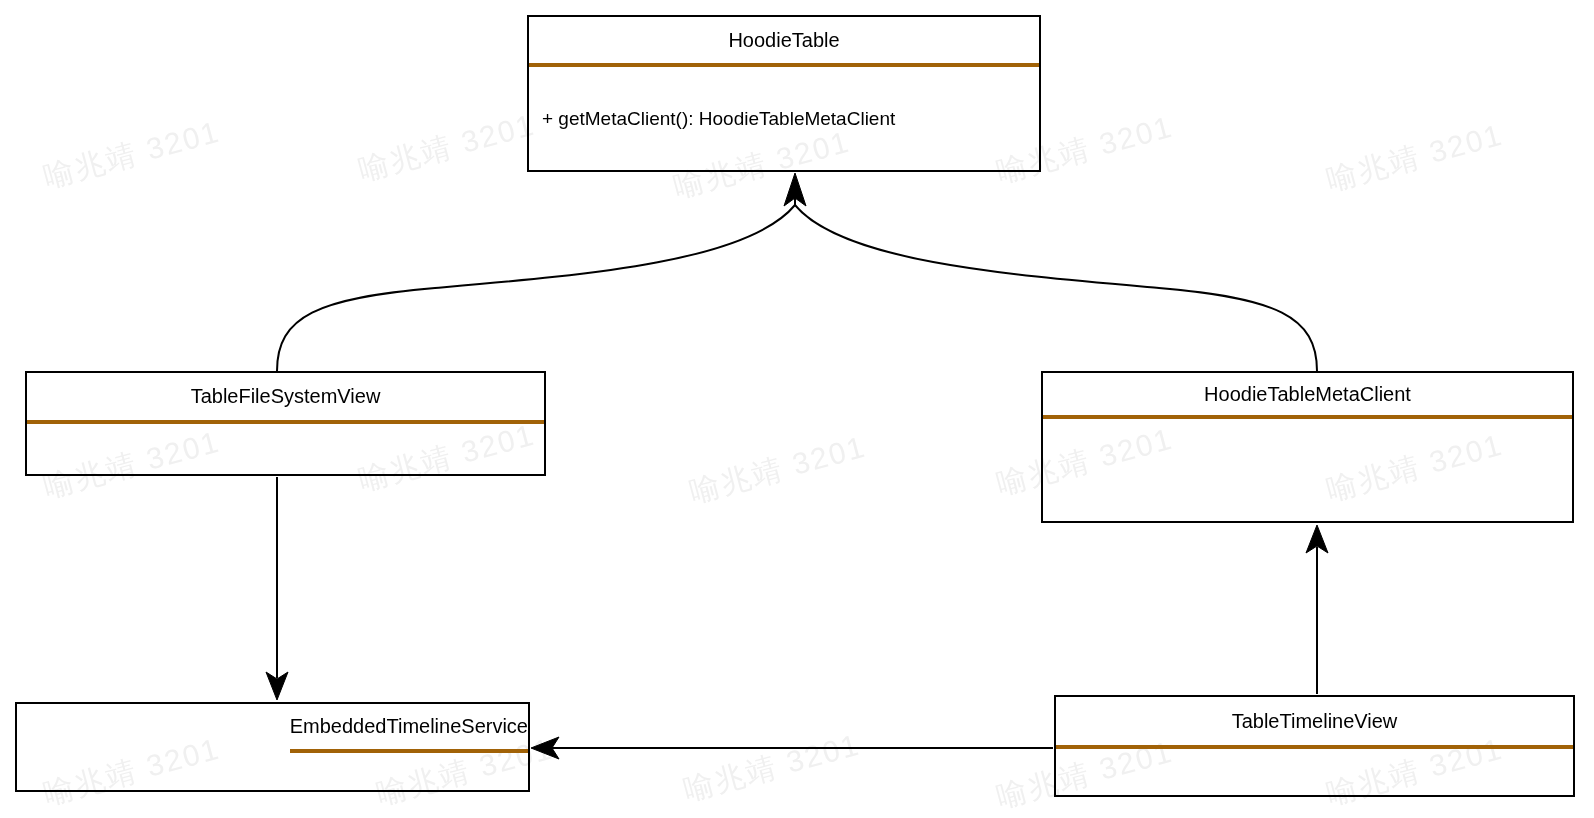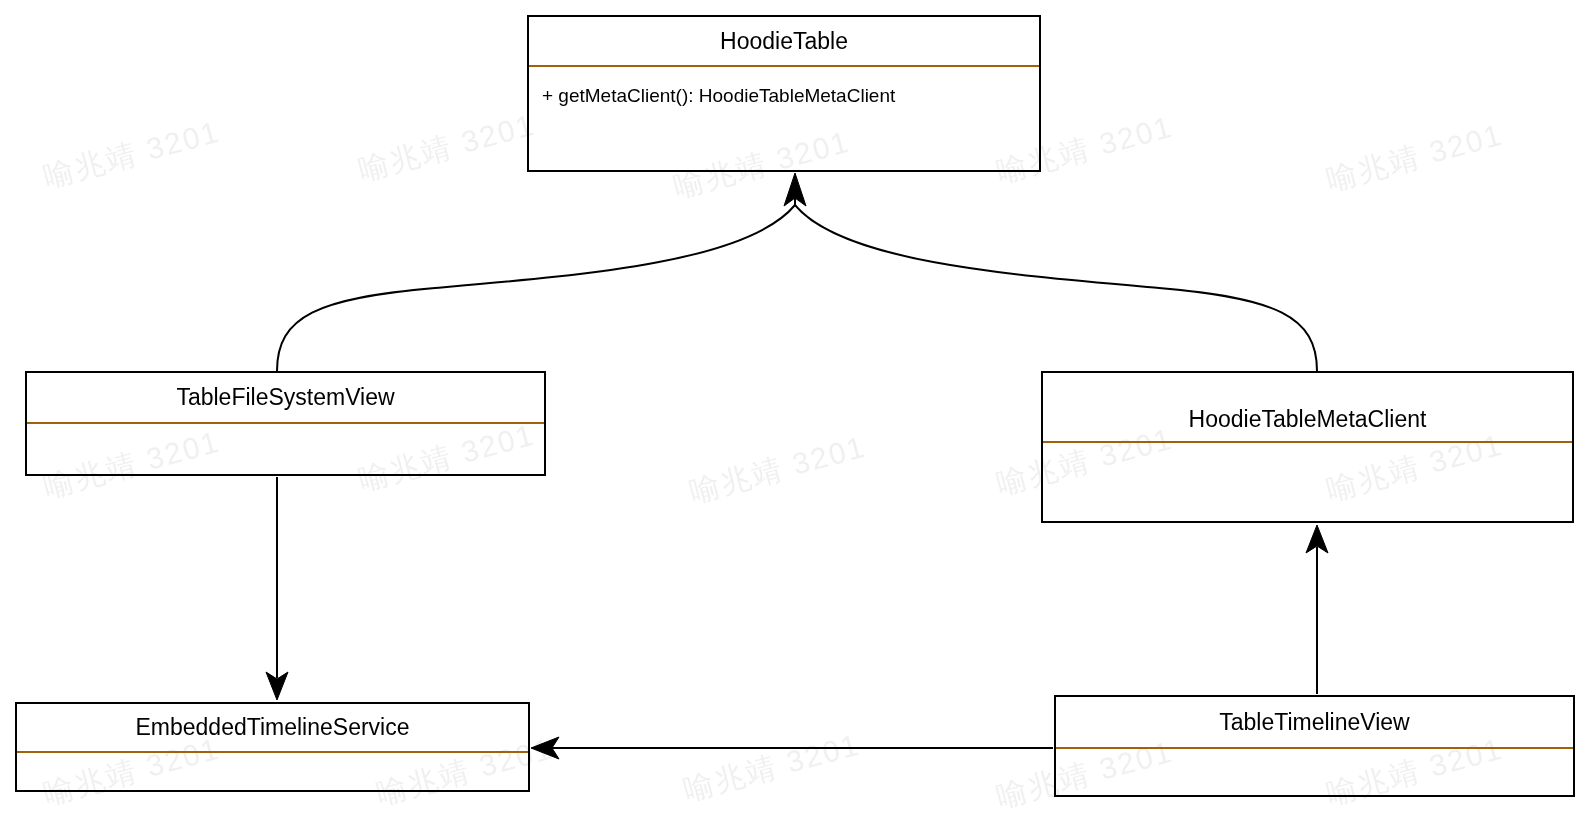--- a/index.html
+++ b/index.html
@@ -39,34 +39,35 @@
   .uml-class {
     position: absolute;
     z-index: 2;
     border: 2px solid #000;
     background: transparent;
     box-sizing: border-box;
     display: flex;
     flex-direction: column;
   }
   .uml-title {
-    border-bottom: 2px solid #a16207;
+    border-bottom: 4px solid #a16207;
     display: flex;
     align-items: center;
     justify-content: center;
-    font-size: 23px;
+    font-size: 20px;
     box-sizing: border-box;
     flex: 0 0 auto;
   }
   .uml-methods {
     display: flex;
     flex-direction: column;
     font-size: 19px;
     box-sizing: border-box;
     flex: 1 1 auto;
+    justify-content: center;
   }
   .uml-method { white-space: nowrap; }
   .uml-empty { flex: 1 1 auto; }
 </style>
 </head>
 <body>
 
 <div class="canvas">
 
   <div class="watermark" style="left:132px; top:155px;">喻兆靖 3201</div>
@@ -112,26 +113,26 @@
       <div class="uml-method">+ getMetaClient(): HoodieTableMetaClient</div>
     </div>
   </div>
 
   <div class="uml-class" style="left:15px; top:371px; width:521px; height:105px;margin-left:10px;">
     <div class="uml-title" style="height:51px;">TableFileSystemView</div>
     <div class="uml-empty"></div>
   </div>
 
   <div class="uml-class" style="left:1041px; top:371px; width:533px; height:152px;">
-    <div class="uml-title" style="height:46px;margin-top:24px;">HoodieTableMetaClient</div>
+    <div class="uml-title" style="height:46px;">HoodieTableMetaClient</div>
     <div class="uml-methods" style="padding:13px 13px; gap:29px;">
     </div>
   </div>
 
-  <div class="uml-class" style="left:15px; top:702px; width:515px; height:90px;">
+  <div class="uml-class" style="left:15px; top:702px; width:515px; height:90px;align-items:flex-end;">
     <div class="uml-title" style="height:49px;">EmbeddedTimelineService</div>
     <div class="uml-empty"></div>
   </div>
 
   <div class="uml-class" style="left:1054px; top:695px; width:521px; height:102px;">
     <div class="uml-title" style="height:52px;">TableTimelineView</div>
     <div class="uml-empty"></div>
   </div>
 
 </div>

